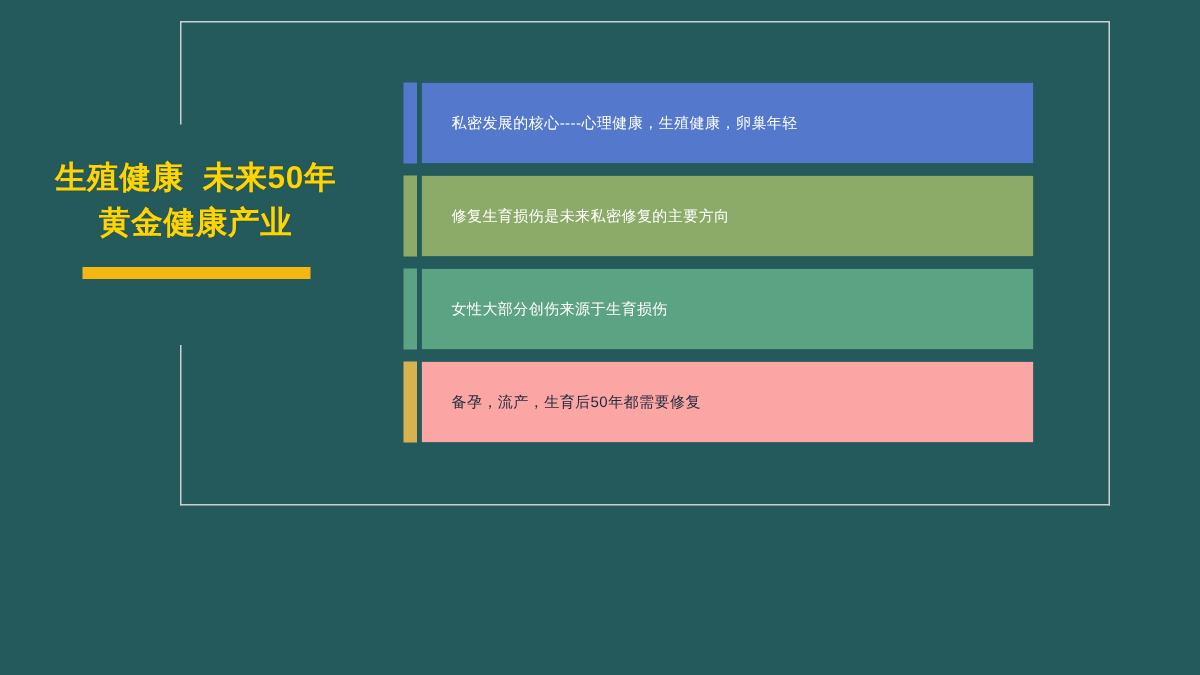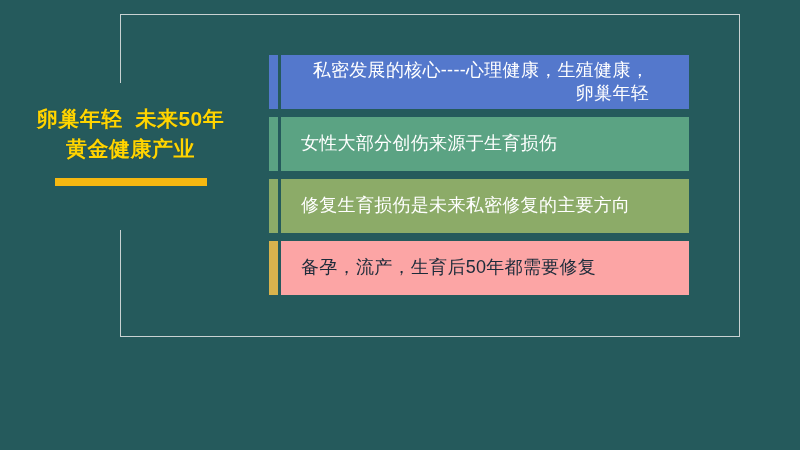--- a/index.html
+++ b/index.html
@@ -90,62 +90,61 @@
       100% 0%,
       100% 100%,
       calc(100% - 22px) 50%,
       100% 100%,
       0% 100%
     );
   }
   .banner-text {
     padding-left: 20px;
     padding-right: 40px;
-    font-size: 18px;
+    font-size: 10px;
     line-height: 1.3;
     letter-spacing: 0.3px;
-    text-align: right;
   }
 </style>
 </head>
 <body>
 
 <div id="slide" style="background: rgb(37, 90, 92);">
 
   <div class="frame-line" id="frame-top" style="background: rgb(201, 210, 210);"></div>
   <div class="frame-line" id="frame-right" style="background: rgb(201, 210, 210);"></div>
   <div class="frame-line" id="frame-bottom" style="background: rgb(201, 210, 210);"></div>
   <div class="frame-line" id="frame-left-upper" style="background: rgb(201, 210, 210);"></div>
   <div class="frame-line" id="frame-left-lower" style="background: rgb(201, 210, 210);"></div>
 
   <div id="title-block">
-    <div id="title-text" style="color: rgb(255, 212, 0);">卵巢年轻  未来50年黄金健康产业</div>
+    <div id="title-text" style="color: rgb(255, 212, 0);">生殖健康  未来50年黄金健康产业</div>
     <div id="title-rule" style="background: rgb(246, 184, 16);"></div>
   </div>
 
   <div id="banner-list">
 
     <div class="banner-row">
       <div class="banner-accent" style="background: rgb(84, 120, 204);"></div>
       <div class="banner-body" style="background: rgb(84, 120, 204);">
         <div class="banner-text" style="color: rgb(255, 255, 255);">私密发展的核心----心理健康，生殖健康，卵巢年轻</div>
       </div>
     </div>
 
     <div class="banner-row">
-      <div class="banner-accent" style="background: rgb(91, 163, 131);"></div>
-      <div class="banner-body" style="background: rgb(91, 163, 131);">
-        <div class="banner-text" style="color: rgb(255, 255, 255);">女性大部分创伤来源于生育损伤</div>
+      <div class="banner-accent" style="background: rgb(140, 171, 104);"></div>
+      <div class="banner-body" style="background: rgb(140, 171, 104);">
+        <div class="banner-text" style="color: rgb(255, 255, 255);">修复生育损伤是未来私密修复的主要方向</div>
       </div>
     </div>
 
     <div class="banner-row">
-      <div class="banner-accent" style="background: rgb(140, 171, 104);"></div>
-      <div class="banner-body" style="background: rgb(140, 171, 104);">
-        <div class="banner-text" style="color: rgb(255, 255, 255);">修复生育损伤是未来私密修复的主要方向</div>
+      <div class="banner-accent" style="background: rgb(91, 163, 131);"></div>
+      <div class="banner-body" style="background: rgb(91, 163, 131);">
+        <div class="banner-text" style="color: rgb(255, 255, 255);">女性大部分创伤来源于生育损伤</div>
       </div>
     </div>
 
     <div class="banner-row">
       <div class="banner-accent" style="background: rgb(216, 179, 77);"></div>
       <div class="banner-body" style="background: #fca5a5;">
         <div class="banner-text" style="color: rgb(28, 43, 58);">备孕，流产，生育后50年都需要修复</div>
       </div>
     </div>
 

